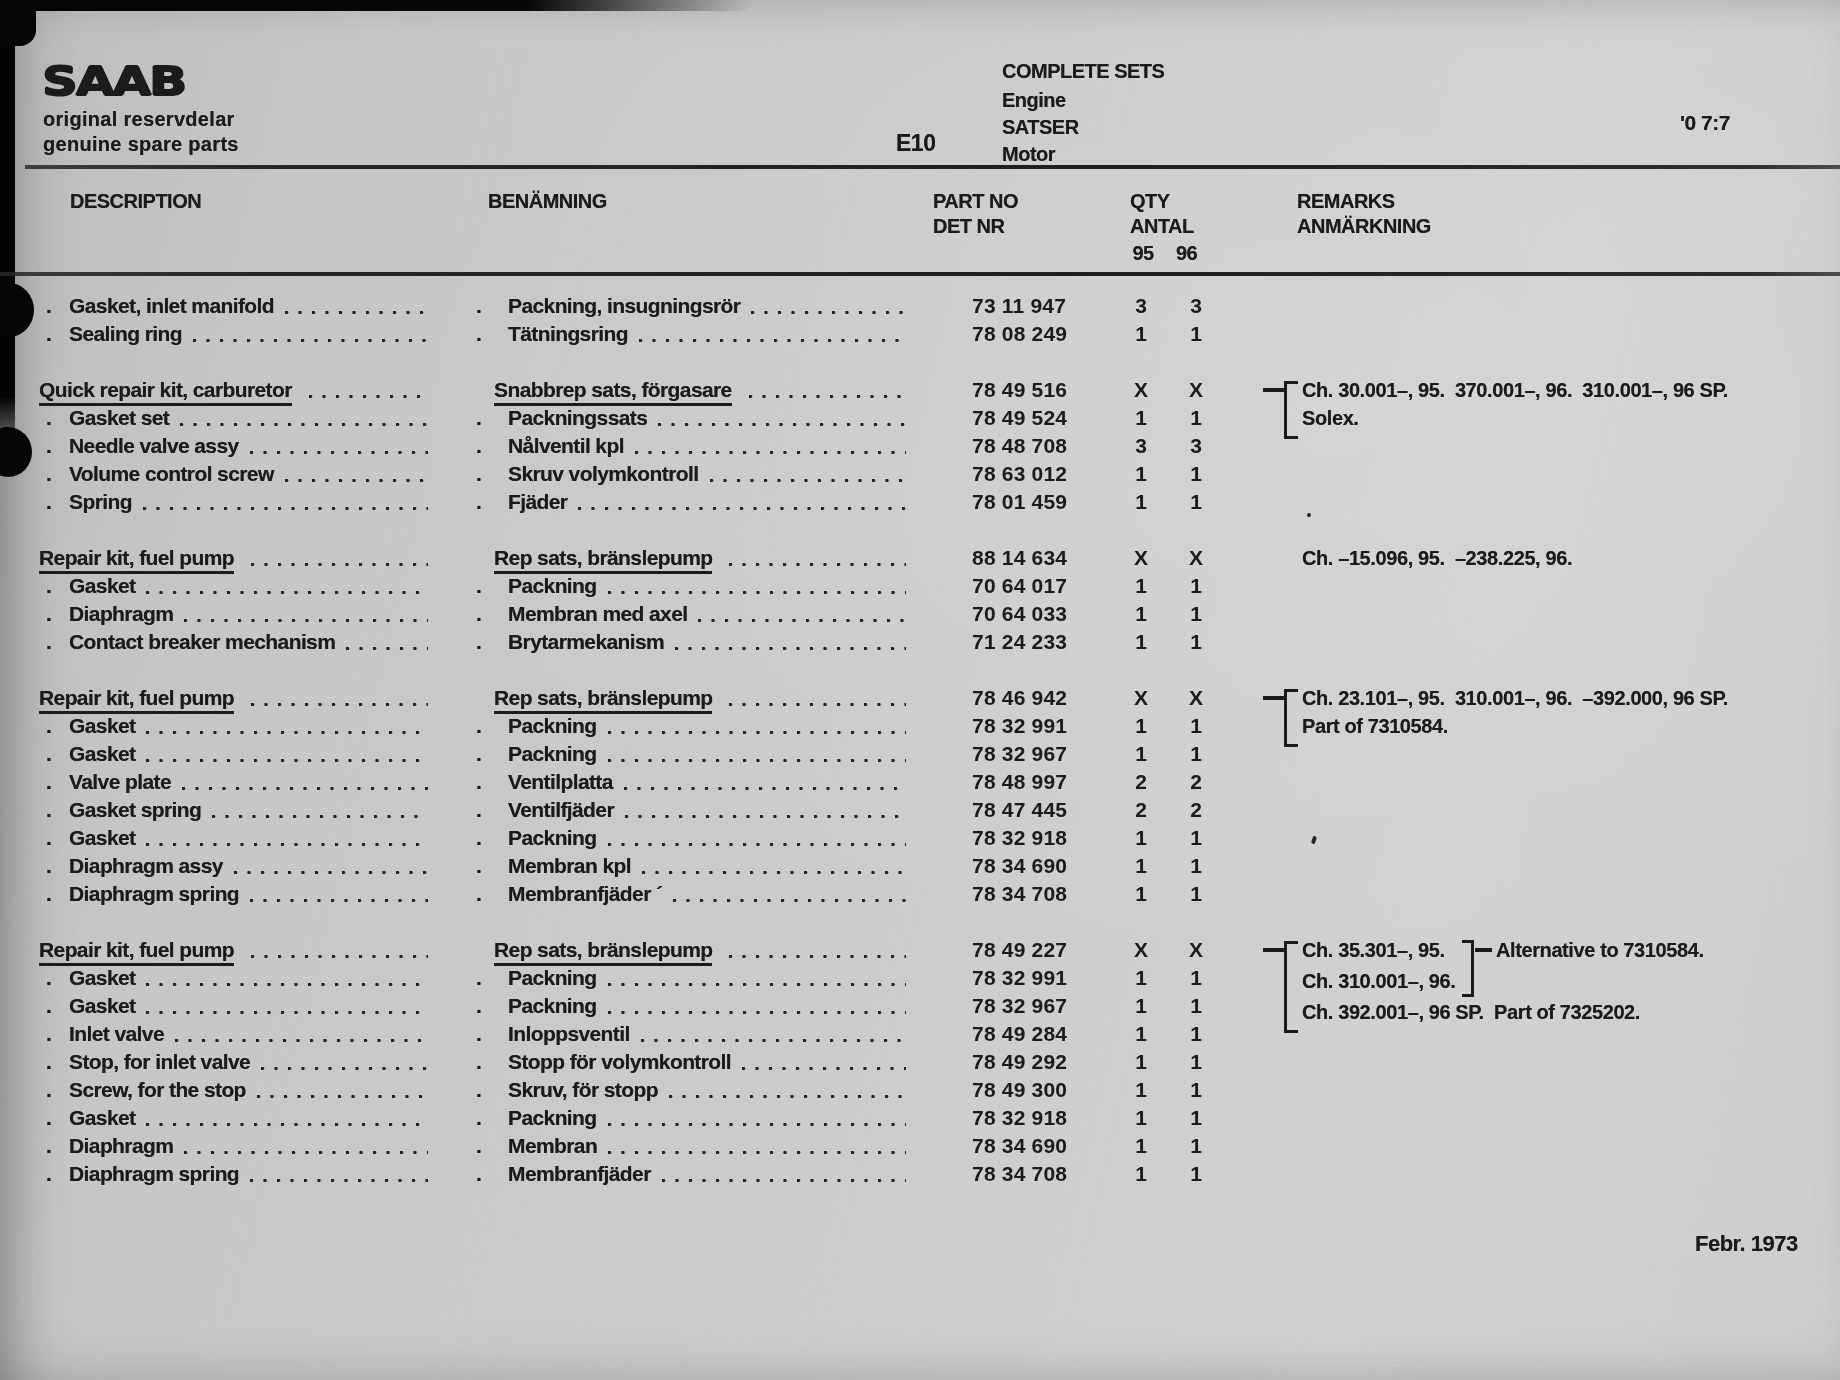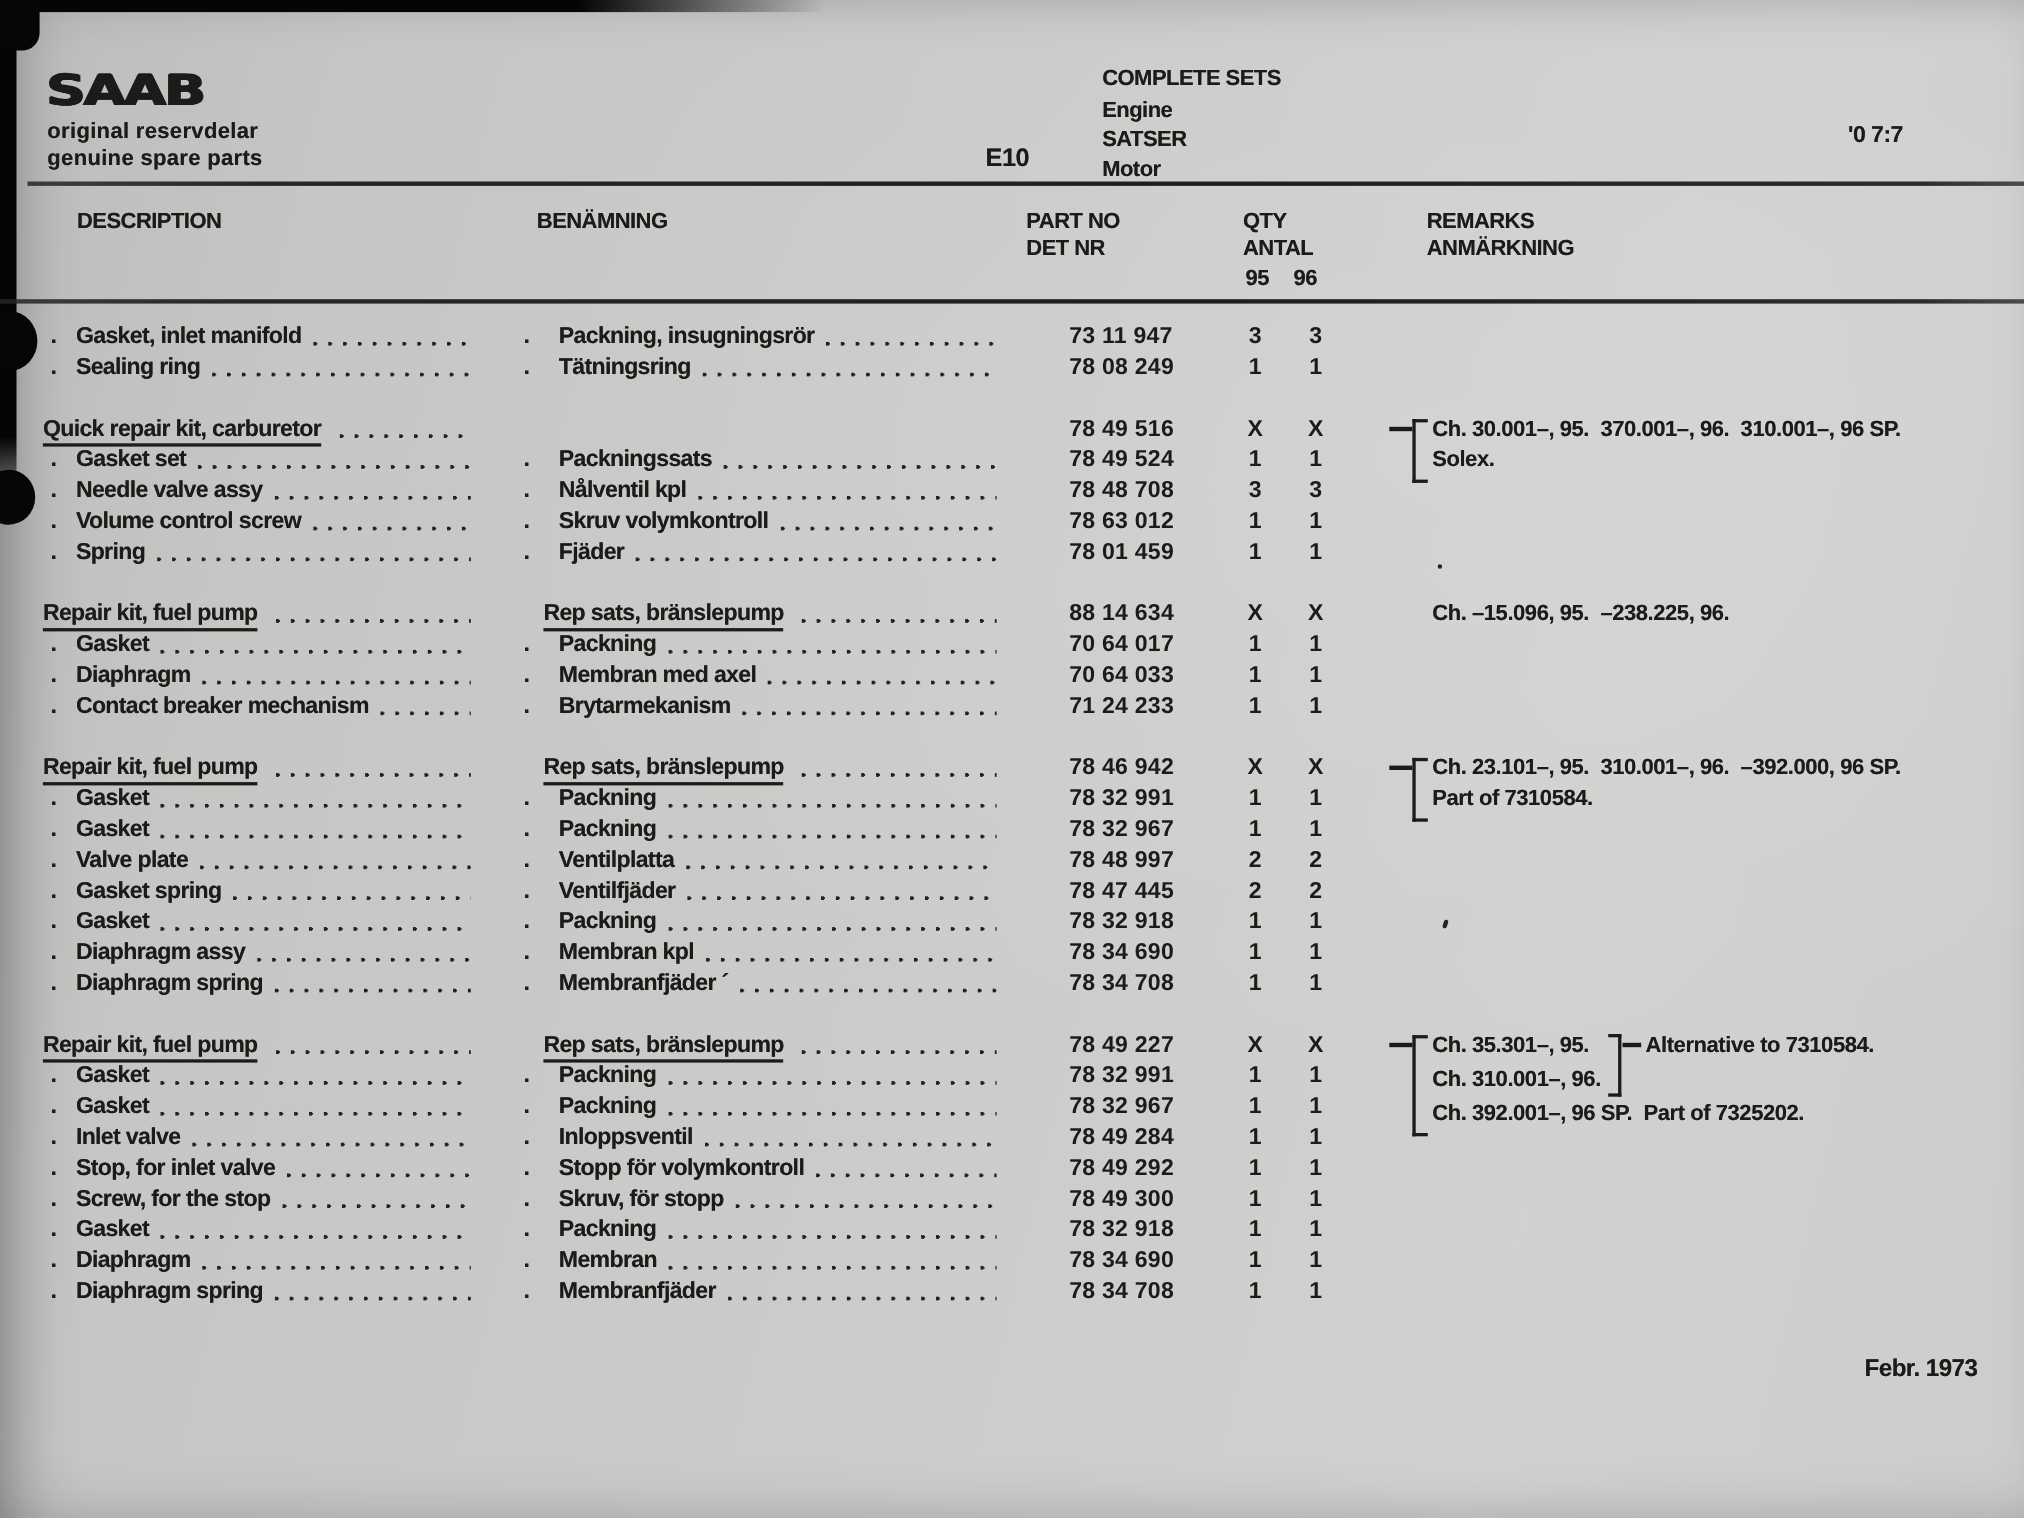--- a/index.html
+++ b/index.html
@@ -115,20 +115,24 @@
         </div>
         <div class="partno">78 08 249</div>
         <div class="qty q95">1</div>
         <div class="qty q96">1</div>
       </div>
       <div class="row" style="top: 378px;">
         <div class="cell" style="left: 39px; width: 393px;">
           <div class="t und">Quick repair kit, carburetor</div>
           <div class="lead secgap"></div>
         </div>
+        <div class="cell" style="left: 494px; width: 416px;">
+          <div class="t und">Snabbrep sats, förgasare</div>
+          <div class="lead secgap"></div>
+        </div>
         <div class="partno">78 49 516</div>
         <div class="qty q95">X</div>
         <div class="qty q96">X</div>
       </div>
       <div class="remark" style="left: 1302px; top: 378px;">Ch. 30.001–, 95.  370.001–, 96.  310.001–, 96 SP.</div>
       <div class="remark" style="left: 1302px; top: 406px;">Solex.</div>
       <div class="lbr" style="left: 1284px; top: 381px; height: 52px;"></div>
       <div class="bdash" style="left: 1263px; top: 388px; width: 21px;"></div>
       <div class="row" style="top: 406px;">
         <div class="cell" style="left: 46px; width: 386px;">

